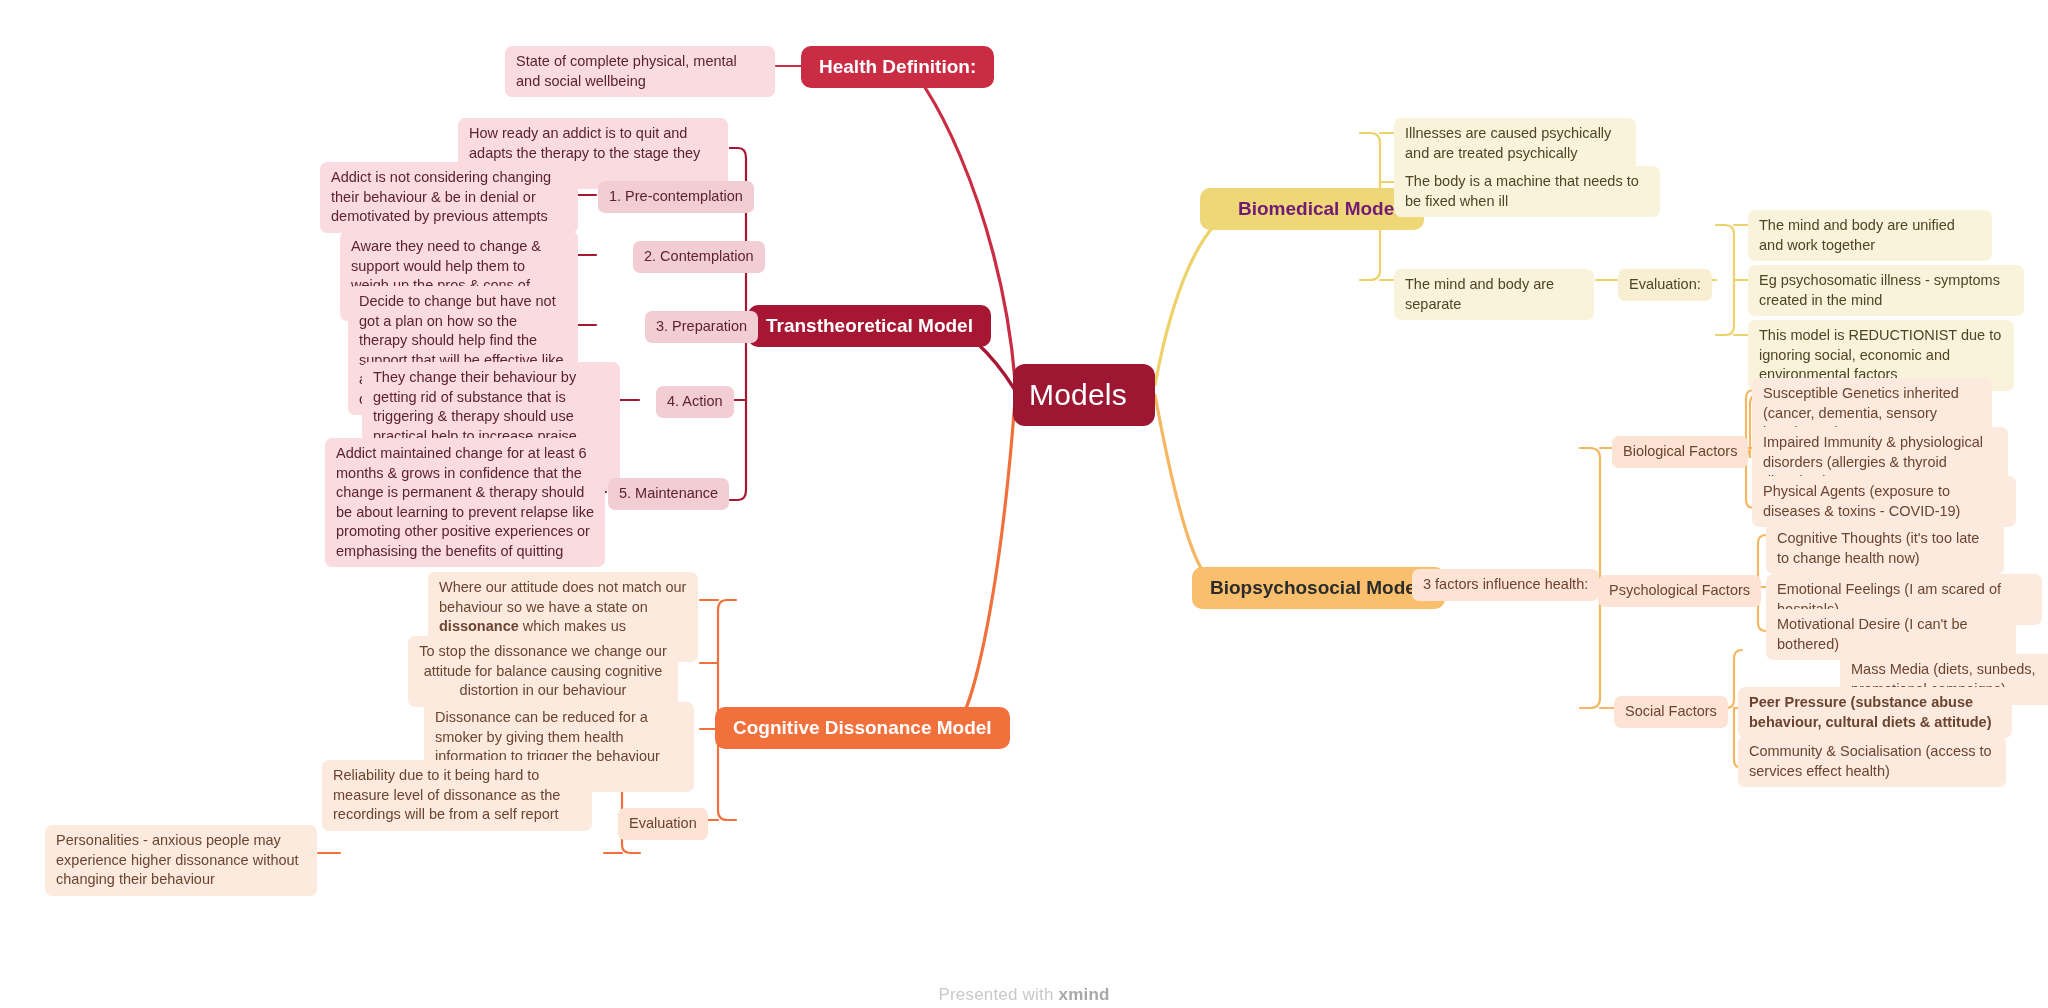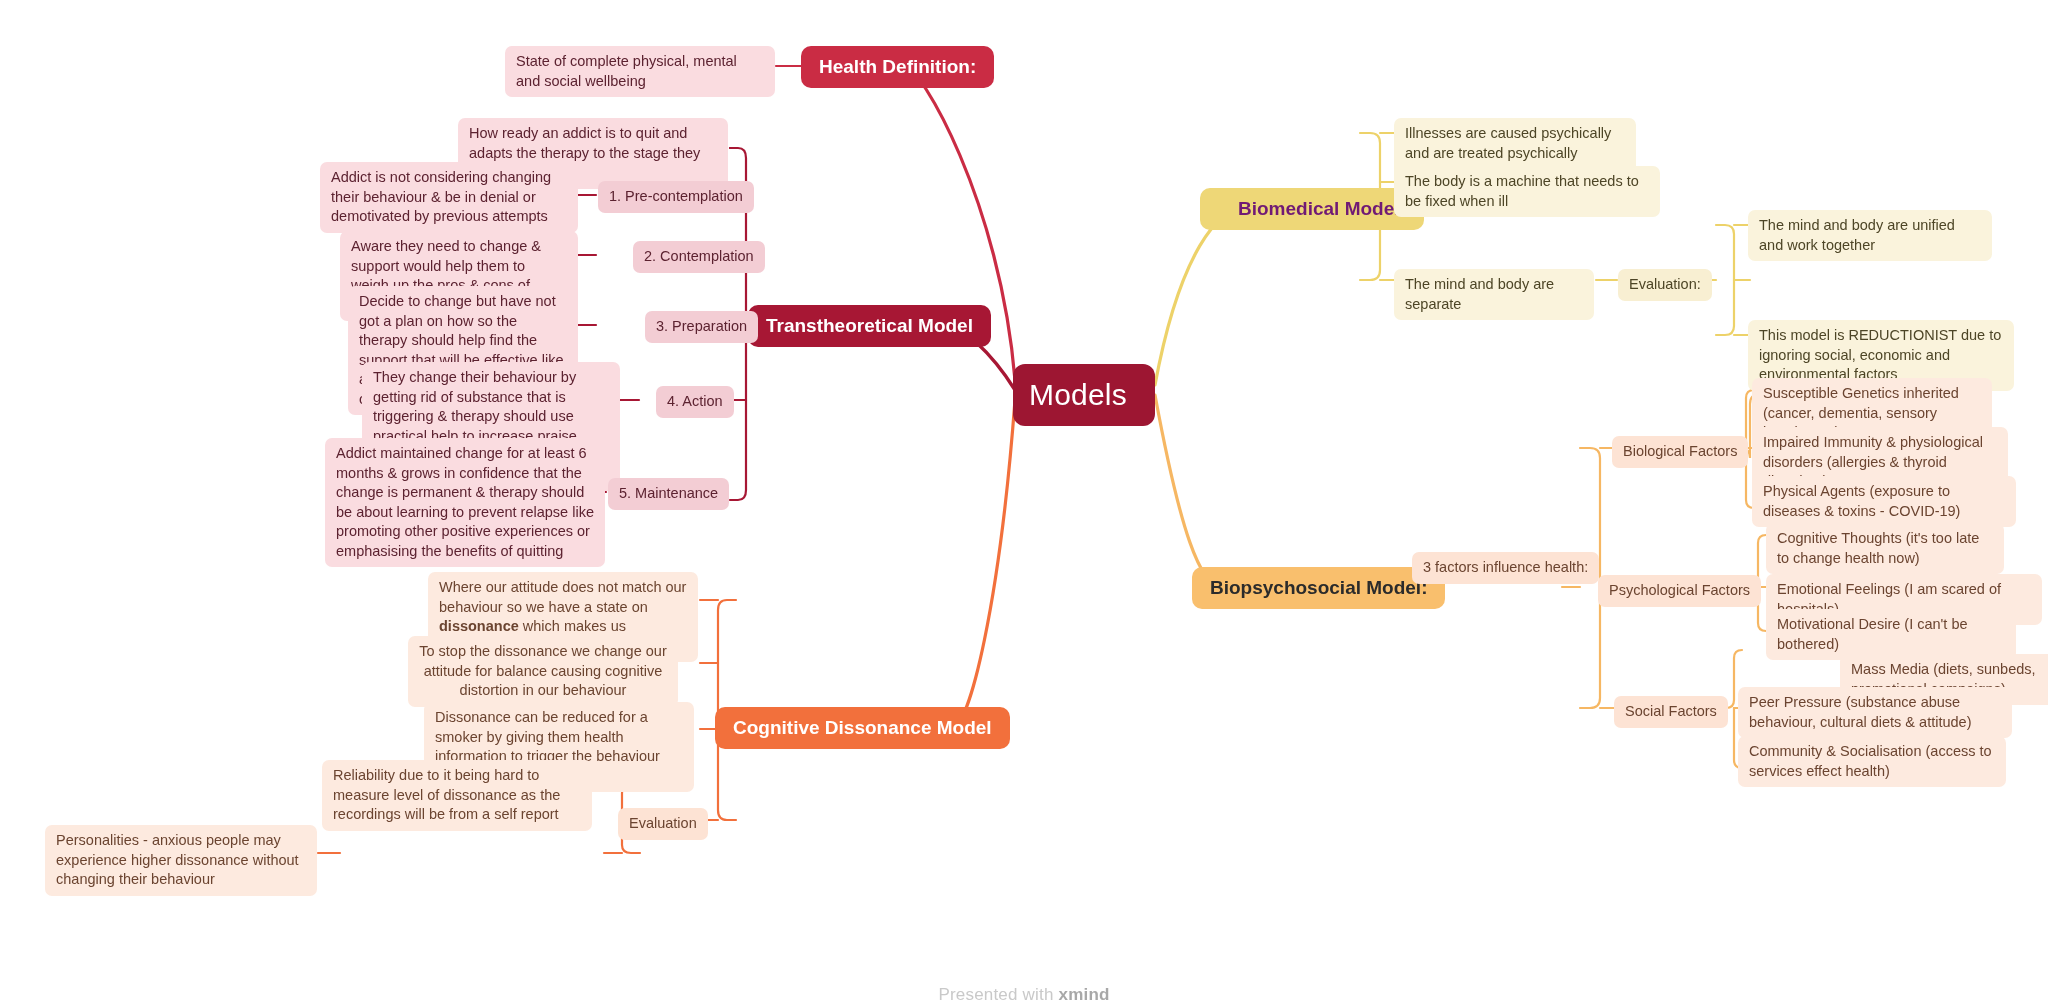--- a/index.html
+++ b/index.html
@@ -162,38 +162,39 @@
 
   <div class="node main yellow" style="left:1200px;top:188px;">Biomedical Model:</div>
 
   <div class="node chip cream" style="left:1394px;top:118px;width:242px;">Illnesses are caused psychically and are treated psychically (drugs)</div>
   <div class="node chip cream" style="left:1394px;top:166px;width:266px;">The body is a machine that needs to be fixed when ill</div>
   <div class="node chip cream" style="left:1394px;top:269px;width:200px;">The mind and body are separate</div>
 
   <div class="node chip creamdeep" style="left:1618px;top:269px;">Evaluation:</div>
 
   <div class="node chip cream" style="left:1748px;top:210px;width:244px;">The mind and body are unified and work together</div>
+  <div class="node chip cream" style="left:1748px;top:265px;width:276px;">Eg psychosomatic illness - symptoms created in the mind</div>
   <div class="node chip cream" style="left:1748px;top:320px;width:266px;">This model is REDUCTIONIST due to ignoring social, economic and environmental factors</div>
 
   <div class="node main orange" style="left:1192px;top:567px;">Biopsychosocial Model:</div>
 
-  <div class="node chip peachdeep" style="left:1412px;top:552px;">3 factors influence health:</div>
+  <div class="node chip peachdeep" style="left:1412px;top:569px;">3 factors influence health:</div>
 
   <div class="node chip peachdeep" style="left:1612px;top:436px;">Biological Factors</div>
   <div class="node chip peach" style="left:1752px;top:378px;width:240px;">Susceptible Genetics inherited (cancer, dementia, sensory impairment)</div>
   <div class="node chip peach" style="left:1752px;top:427px;width:256px;">Impaired Immunity &amp; physiological disorders (allergies &amp; thyroid disorders)</div>
   <div class="node chip peach" style="left:1752px;top:476px;width:264px;">Physical Agents (exposure to diseases &amp; toxins - COVID-19)</div>
 
   <div class="node chip peachdeep" style="left:1598px;top:575px;">Psychological Factors</div>
   <div class="node chip peach" style="left:1766px;top:523px;width:238px;">Cognitive Thoughts (it's too late to change health now)</div>
   <div class="node chip peach" style="left:1766px;top:574px;width:276px;">Emotional Feelings (I am scared of hospitals)</div>
   <div class="node chip peach" style="left:1766px;top:609px;width:250px;">Motivational Desire (I can't be bothered)</div>
 
   <div class="node chip peachdeep" style="left:1614px;top:696px;">Social Factors</div>
   <div class="node chip peach" style="left:1840px;top:638px;width:238px;margin-top:16px;">Mass Media (diets, sunbeds, promotional campaigns)</div>
-  <div class="node chip peach" style="left:1738px;top:687px;width:274px;">Peer Pressure (substance abuse behaviour, cultural diets &amp; attitude)</div>
+  <div class="node chip peach" style="left:1738px;top:687px;width:274px;font-weight:bold;">Peer Pressure (substance abuse behaviour, cultural diets &amp; attitude)</div>
   <div class="node chip peach" style="left:1738px;top:736px;width:268px;">Community &amp; Socialisation (access to services effect health)</div>
 
   <div class="footer">
     <span>Presented with </span><b>xmind</b>
   </div>
 
 </div>
 
 </body></html>

